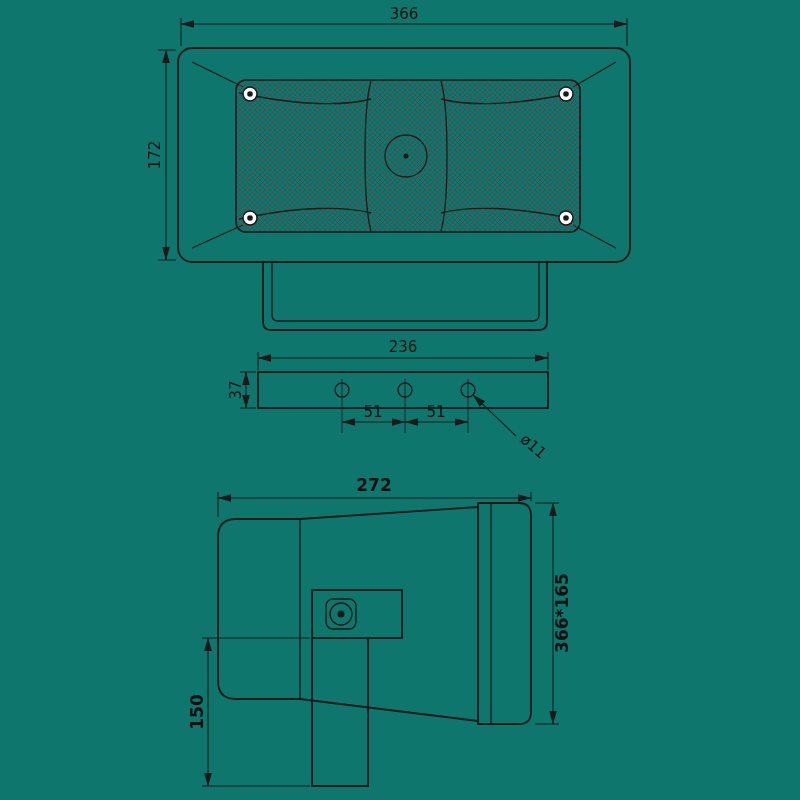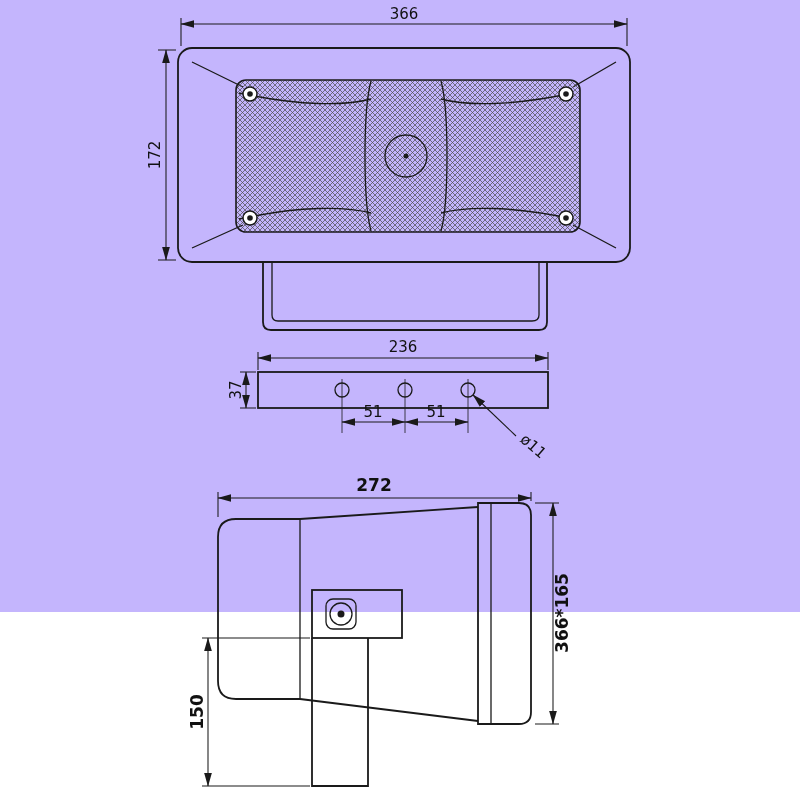--- a/index.html
+++ b/index.html
@@ -5,22 +5,22 @@
   html, body {
     margin: 0;
     padding: 0;
     background: #ffffff;
     width: 800px;
     height: 800px;
     overflow: hidden;
   }
   #stage {
     width: 800px;
-    height: 612px;
-    background: #c4b5fd;
+    height: 800px;
+    background: #0f766e;
   }
   svg { display: block; }
 
   
   .s  { stroke:#1a1a1a; fill:none; stroke-width:1.8; }
   .s2 { stroke:#1a1a1a; fill:none; stroke-width:1.3; }
   .d  { stroke:#1a1a1a; fill:none; stroke-width:1.05; }
   .c  { stroke:#1a1a1a; fill:none; stroke-width:0.8; }
   .mesh { stroke:#1a1a1a; stroke-width:1.6; fill:url(#meshpat); }
   .bolt { stroke:#1a1a1a; stroke-width:1.5; fill:#ffffff; }

